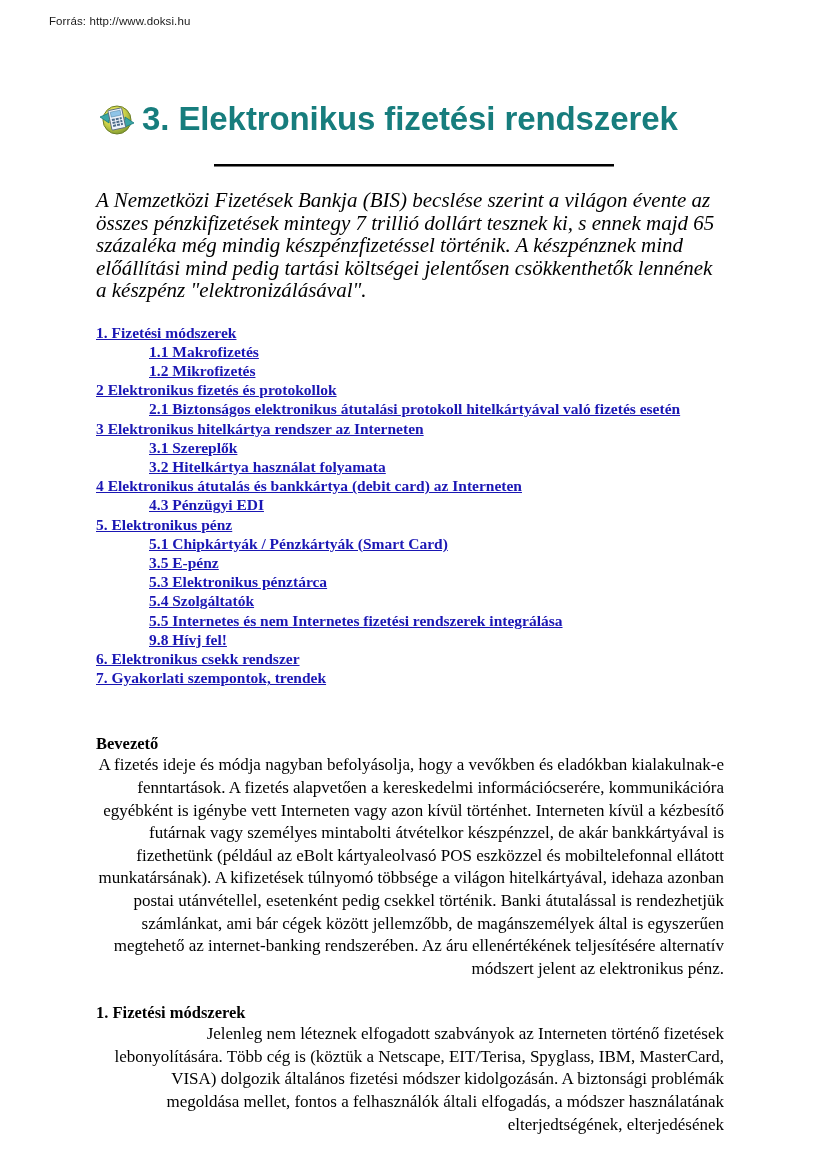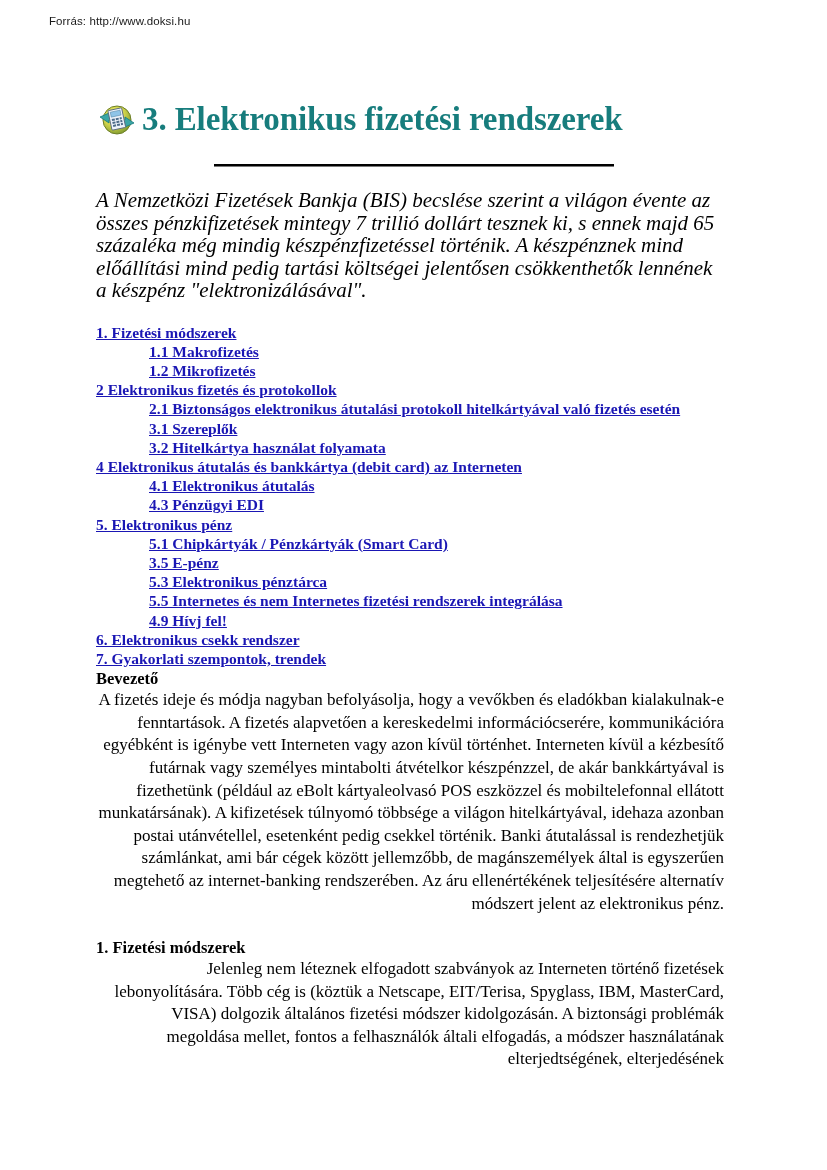--- a/index.html
+++ b/index.html
@@ -50,21 +50,21 @@
   .title-icon {
     width: 42px;
     height: 38px;
     flex: 0 0 42px;
     margin-right: 4px;
     position: relative;
     top: 1px;
   }
   .title-icon svg { display: block; }
   .doc-title {
-    font-family: Liberation Serif, serif;
+    font-family: Liberation Sans, sans-serif;
     font-size: 33px;
     line-height: 38px;
     font-weight: bold;
     color: #177d7d;
     white-space: nowrap;
     letter-spacing: -0.1px;
   }
 
   
   .title-rule {
@@ -112,21 +112,21 @@
     line-height: 21px;
     font-weight: bold;
     margin: 0;
   }
   .section-body {
     font-size: 17px;
     line-height: 22.6px;
     margin: 0;
     text-align: right;
   }
-  .gap-intro  { }
+  .gap-intro  { margin-top: 46px; }
   .gap-sec1   { margin-top: 22px; }
 </style>
 </head>
 <body>
 
 <div class="source-bar">Forrás: http://www.doksi.hu</div>
 
 <div class="page">
 
   <div class="title-row">
@@ -165,31 +165,32 @@
   <hr class="title-rule">
 
   <p class="lead">A Nemzetközi Fizetések Bankja (BIS) becslése szerint a világon évente az összes pénzkifizetések mintegy 7 trillió dollárt tesznek ki, s ennek majd 65 százaléka még mindig készpénzfizetéssel történik. A készpénznek mind előállítási mind pedig tartási költségei jelentősen csökkenthetők lennének a készpénz "elektronizálásával".</p>
 
   <div class="toc">
       <div class="toc-item"><span class="toc-link">1. Fizetési módszerek</span></div>
       <div class="toc-item lvl2"><span class="toc-link">1.1 Makrofizetés</span></div>
       <div class="toc-item lvl2"><span class="toc-link">1.2 Mikrofizetés</span></div>
       <div class="toc-item"><span class="toc-link">2 Elektronikus fizetés és protokollok</span></div>
       <div class="toc-item lvl2"><span class="toc-link">2.1 Biztonságos elektronikus átutalási protokoll hitelkártyával való fizetés esetén</span></div>
+      <div class="toc-item"><span class="toc-link">3 Elektronikus hitelkártya rendszer az Interneten</span></div>
       <div class="toc-item lvl2"><span class="toc-link">3.1 Szereplők</span></div>
       <div class="toc-item lvl2"><span class="toc-link">3.2 Hitelkártya használat folyamata</span></div>
       <div class="toc-item"><span class="toc-link">4 Elektronikus átutalás és bankkártya (debit card) az Interneten</span></div>
-      <div class="toc-item lvl2"><span class="toc-link">4.1 Elektronikus átutalás</span></div>
       <div class="toc-item lvl2"><span class="toc-link">4.3 Pénzügyi EDI</span></div>
       <div class="toc-item"><span class="toc-link">5. Elektronikus pénz</span></div>
       <div class="toc-item lvl2"><span class="toc-link">5.1 Chipkártyák / Pénzkártyák (Smart Card)</span></div>
       <div class="toc-item lvl2"><span class="toc-link">3.5 E-pénz</span></div>
       <div class="toc-item lvl2"><span class="toc-link">5.3 Elektronikus pénztárca</span></div>
+      <div class="toc-item lvl2"><span class="toc-link">5.4 Szolgáltatók</span></div>
       <div class="toc-item lvl2"><span class="toc-link">5.5 Internetes és nem Internetes fizetési rendszerek integrálása</span></div>
-      <div class="toc-item lvl2"><span class="toc-link">4.9 Hívj fel!</span></div>
+      <div class="toc-item lvl2"><span class="toc-link">9.8 Hívj fel!</span></div>
       <div class="toc-item"><span class="toc-link">6. Elektronikus csekk rendszer</span></div>
       <div class="toc-item"><span class="toc-link">7. Gyakorlati szempontok, trendek</span></div>
     </div>
 
   <div class="section gap-intro">
     <p class="section-heading">Bevezető</p>
     <p class="section-body">A fizetés ideje és módja nagyban befolyásolja, hogy a vevőkben és eladókban kialakulnak-e fenntartások. A fizetés alapvetően a kereskedelmi információcserére, kommunikációra egyébként is igénybe vett Interneten vagy azon kívül történhet. Interneten kívül a kézbesítő futárnak vagy személyes mintabolti átvételkor készpénzzel, de akár bankkártyával is fizethetünk (például az eBolt kártyaleolvasó POS eszközzel és mobiltelefonnal ellátott munkatársának). A kifizetések túlnyomó többsége a világon hitelkártyával, idehaza azonban postai utánvétellel, esetenként pedig csekkel történik. Banki átutalással is rendezhetjük számlánkat, ami bár cégek között jellemzőbb, de magánszemélyek által is egyszerűen megtehető az internet-banking rendszerében. Az áru ellenértékének teljesítésére alternatív módszert jelent az elektronikus pénz.</p>
   </div>
 
   <div class="section gap-sec1">

